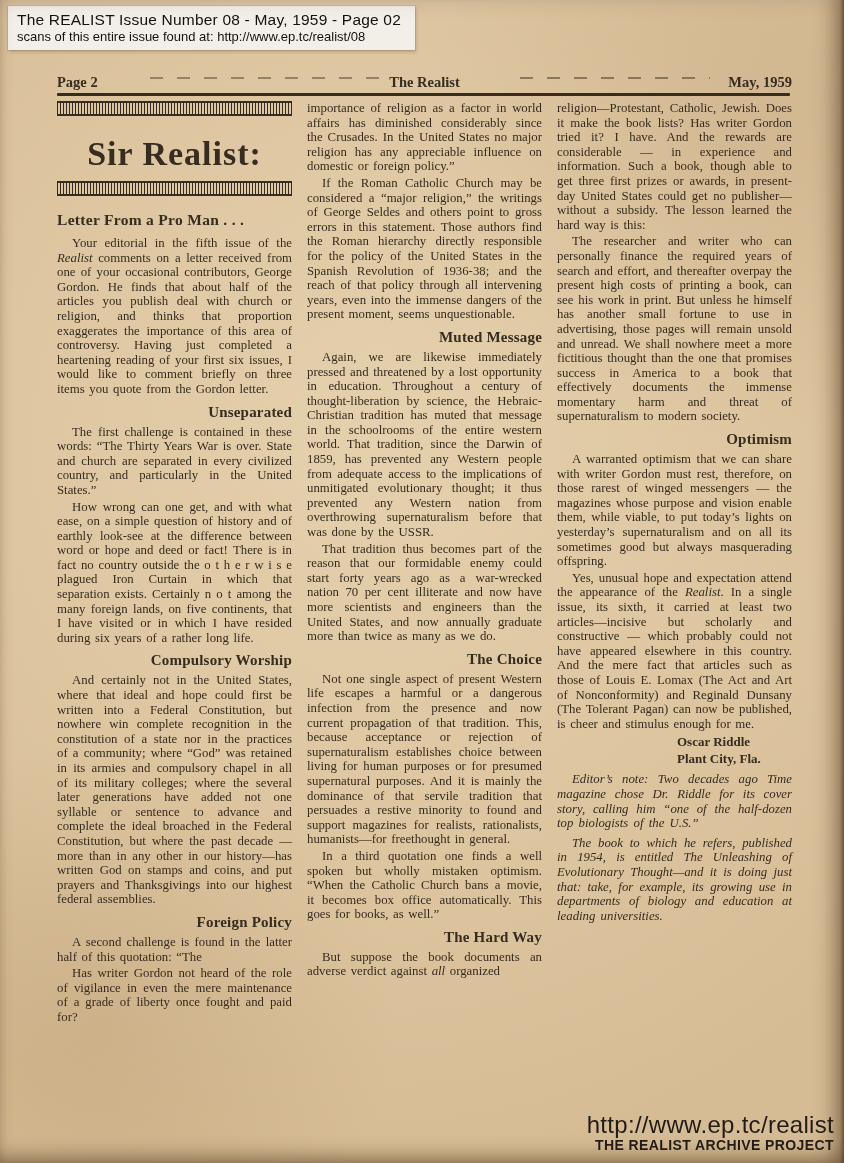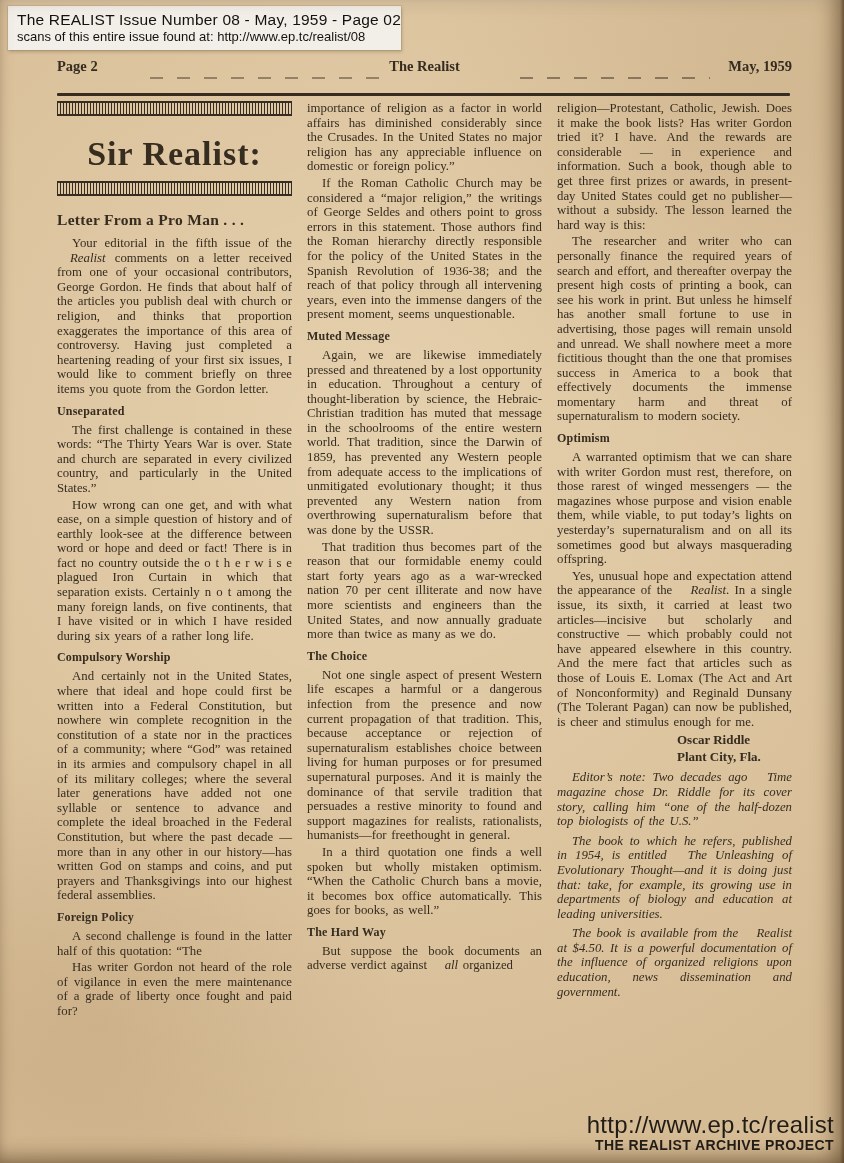--- a/index.html
+++ b/index.html
@@ -17,55 +17,55 @@
     box-shadow:
       inset -16px 0 22px -8px rgba(70,45,20,.55),
       inset 0 -14px 20px -8px rgba(70,45,20,.42),
       inset 4px 0 10px -6px rgba(90,60,30,.28),
       inset 0 6px 12px -8px rgba(255,250,235,.55);}
   .edge-right{position:absolute;top:0;right:0;width:4px;height:100%;z-index:10;
     background:linear-gradient(90deg,rgba(60,38,18,0),rgba(60,38,18,.45));}
 
   
   .banner{position:absolute;left:8px;top:6px;z-index:5;background:#f2efe9;
-    padding:4px 0 5px 9px;font-family:"Liberation Sans",sans-serif;color:#141210;
+    padding:4px 14px 5px 9px;font-family:"Liberation Sans",sans-serif;color:#141210;
     box-shadow:0 0 0 1px rgba(0,0,0,.07), 1px 2px 3px rgba(80,55,25,.25);}
   .banner .l1{font-size:15.5px;line-height:19px;letter-spacing:.2px;}
   .banner .l2{font-size:13px;line-height:16px;}
 
   
-  .phead{position:absolute;left:57px;top:58px;width:735px;display:flex;
+  .phead{position:absolute;left:57px;top:74px;width:735px;display:flex;
     justify-content:space-between;align-items:baseline;font-weight:700;font-size:14.5px;}
   .phead .c{flex:1;text-align:center;}
   .phead .l{flex:1;text-align:left;}
   .phead .r{flex:1;text-align:right;}
   .headrule{position:absolute;left:57px;top:93px;width:733px;height:3px;background:#362c1f;border-radius:1px;}
   .dash{position:absolute;height:2px;opacity:.45;
     background:repeating-linear-gradient(90deg,#3a2e1f 0 13px,transparent 13px 27px);}
   .dash.d1{left:150px;top:77px;width:230px;}
   .dash.d2{left:520px;top:77px;width:190px;opacity:.5;}
 
   
   .cols{position:absolute;left:57px;top:101px;width:737px;display:flex;gap:15px;z-index:2;}
   .col{width:235px;}
   p.body{font-size:12.8px;line-height:14.6px;text-align:justify;margin:0 0 2px;
     text-indent:15px;word-spacing:1.4px;}
   p.noindent{text-indent:0;}
-  h4.sub{font-size:12px;font-weight:700;text-align:left;margin:7px 0 4px;letter-spacing:.2px;}
+  h4.sub{font-size:15px;font-weight:700;text-align:right;margin:7px 0 4px;letter-spacing:.2px;}
 
   
   .rulebar{height:11px;border-top:2px solid #362c1f;border-bottom:2px solid #362c1f;
     background:repeating-linear-gradient(90deg,#362c1f 0 1px,rgba(54,44,31,0) 1px 3px);}
   .mast-title{font-size:34px;font-weight:700;text-align:center;margin:19px 0 8px;letter-spacing:1px;}
   .letter-head{font-size:15.5px;font-weight:700;margin:15px 0 7px;letter-spacing:.3px;}
 
   .sig{font-weight:700;font-size:13px;line-height:15.5px;margin:3px 0 6px 120px;white-space:nowrap;}
   p.note-para{font-style:italic;margin-top:5px;word-spacing:2px;}
   p.note-para i{font-style:normal;}
-  p.body i{font-style:italic;margin-left:13px;}
+  p.body i{font-style:italic;}
 
   
   .footer{position:absolute;right:10px;top:1112px;text-align:right;z-index:11;
     font-family:"Liberation Sans",sans-serif;color:#221c16;}
   .footer .url{font-size:24px;line-height:26px;letter-spacing:.3px;}
   .footer .proj{font-size:14px;font-weight:700;line-height:15px;letter-spacing:.4px;}
 </style>
 </head>
 <body>
 
@@ -117,21 +117,20 @@
   <div class="col">
     <p class="body noindent">religion—Protestant, Catholic, Jewish. Does it make the book lists? Has writer Gordon tried it? I have. And the rewards are considerable — in experience and information. Such a book, though able to get three first prizes or awards, in present-day United States could get no publisher—without a subsidy. The lesson learned the hard way is this:</p>
     <p class="body">The researcher and writer who can personally finance the required years of search and effort, and thereafter overpay the present high costs of printing a book, can see his work in print. But unless he himself has another small fortune to use in advertising, those pages will remain unsold and unread. We shall nowhere meet a more fictitious thought than the one that promises success in America to a book that effectively documents the immense momentary harm and threat of supernaturalism to modern society.</p>
     <h4 class="sub">Optimism</h4>
     <p class="body">A warranted optimism that we can share with writer Gordon must rest, therefore, on those rarest of winged messengers — the magazines whose purpose and vision enable them, while viable, to put today’s lights on yesterday’s supernaturalism and on all its sometimes good but always masquerading offspring.</p>
     <p class="body">Yes, unusual hope and expectation attend the appearance of the <i>Realist</i>. In a single issue, its sixth, it carried at least two articles—incisive but scholarly and constructive — which probably could not have appeared elsewhere in this country. And the mere fact that articles such as those of Louis E. Lomax (The Act and Art of Nonconformity) and Reginald Dunsany (The Tolerant Pagan) can now be published, is cheer and stimulus enough for me.</p>
     <div class="sig">Oscar Riddle</div>
     <div class="sig" style="margin-top:-5px;">Plant City, Fla.</div>
     <p class="body note-para">Editor’s note: Two decades ago <i>Time</i> magazine chose Dr. Riddle for its cover story, calling him “one of the half-dozen top biologists of the U.S.”</p>
     <p class="body note-para">The book to which he refers, published in 1954, is entitled <i>The Unleashing of Evolutionary Thought</i>—and it is doing just that: take, for example, its growing use in departments of biology and education at leading universities.</p>
-    <p class="body note-para">The book is available from the <i>Realist</i> at $4.50. It is a powerful documentation of the influence of organized religions upon education, news dissemination and government.</p>
   </div>
 
 </div>
 
 <div class="footer">
   <div class="url">http://www.ep.tc/realist</div>
   <div class="proj">THE REALIST ARCHIVE PROJECT</div>
 </div>
 
 <div class="vignette"></div>

